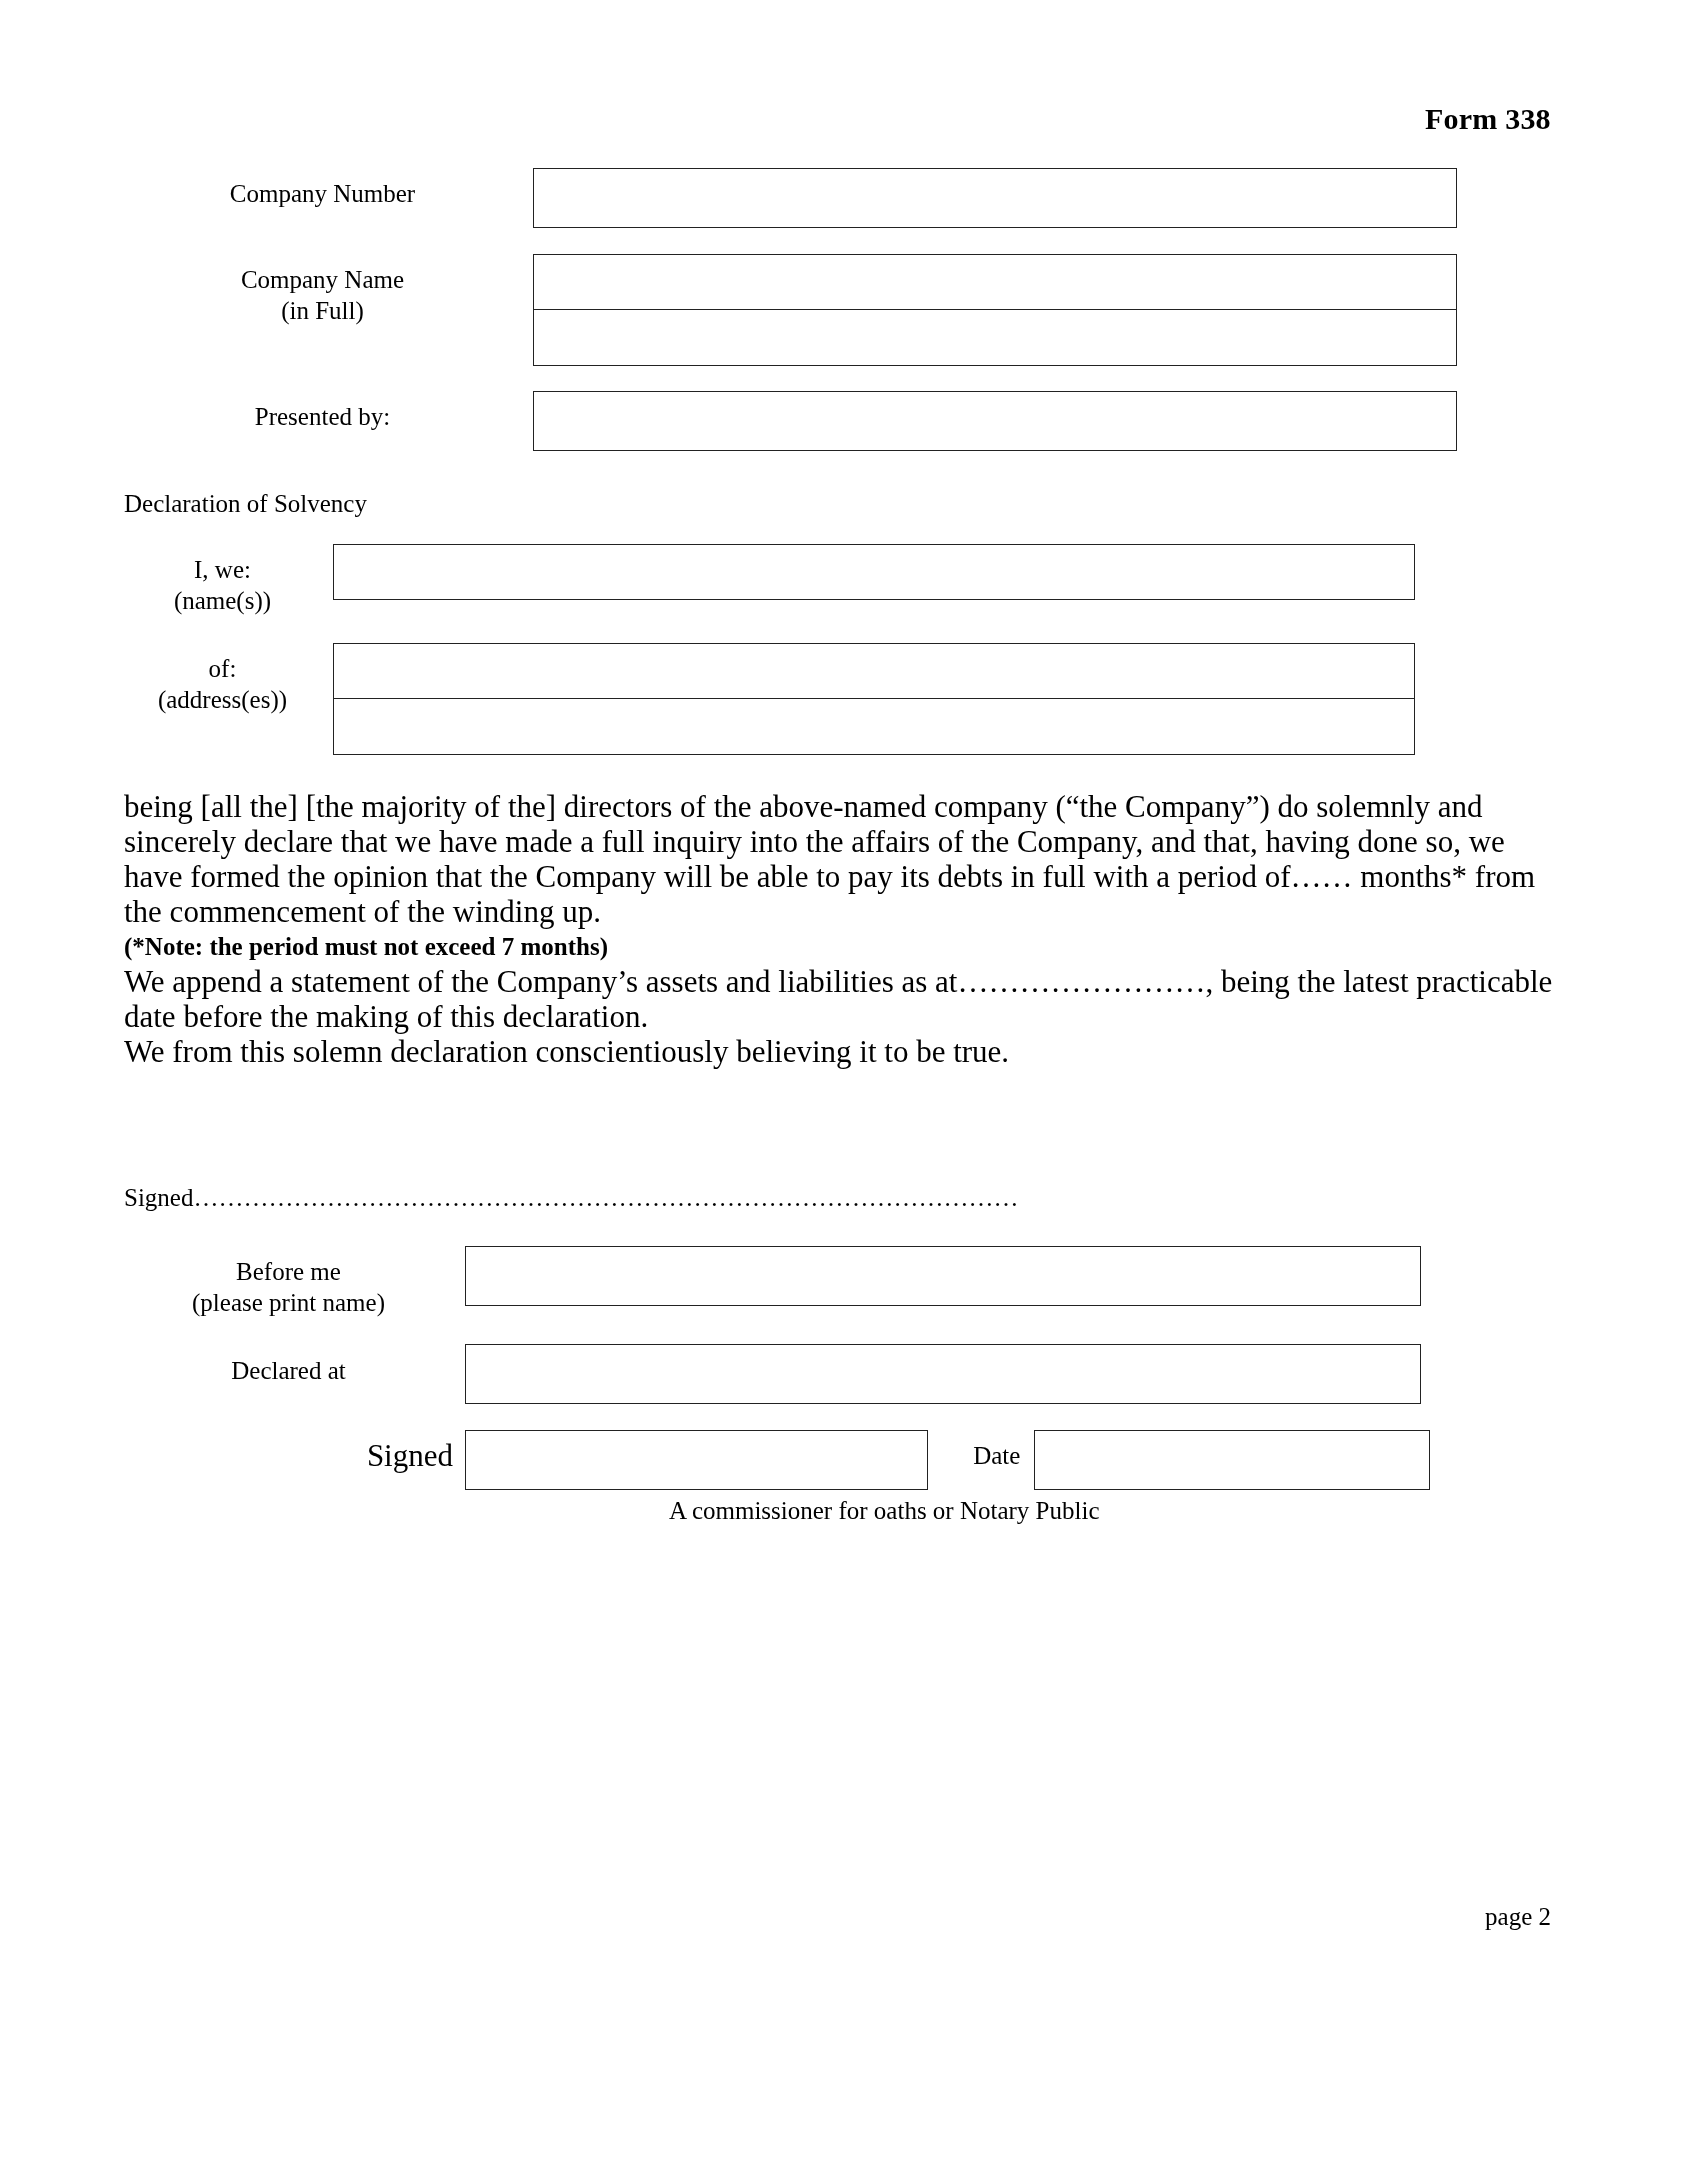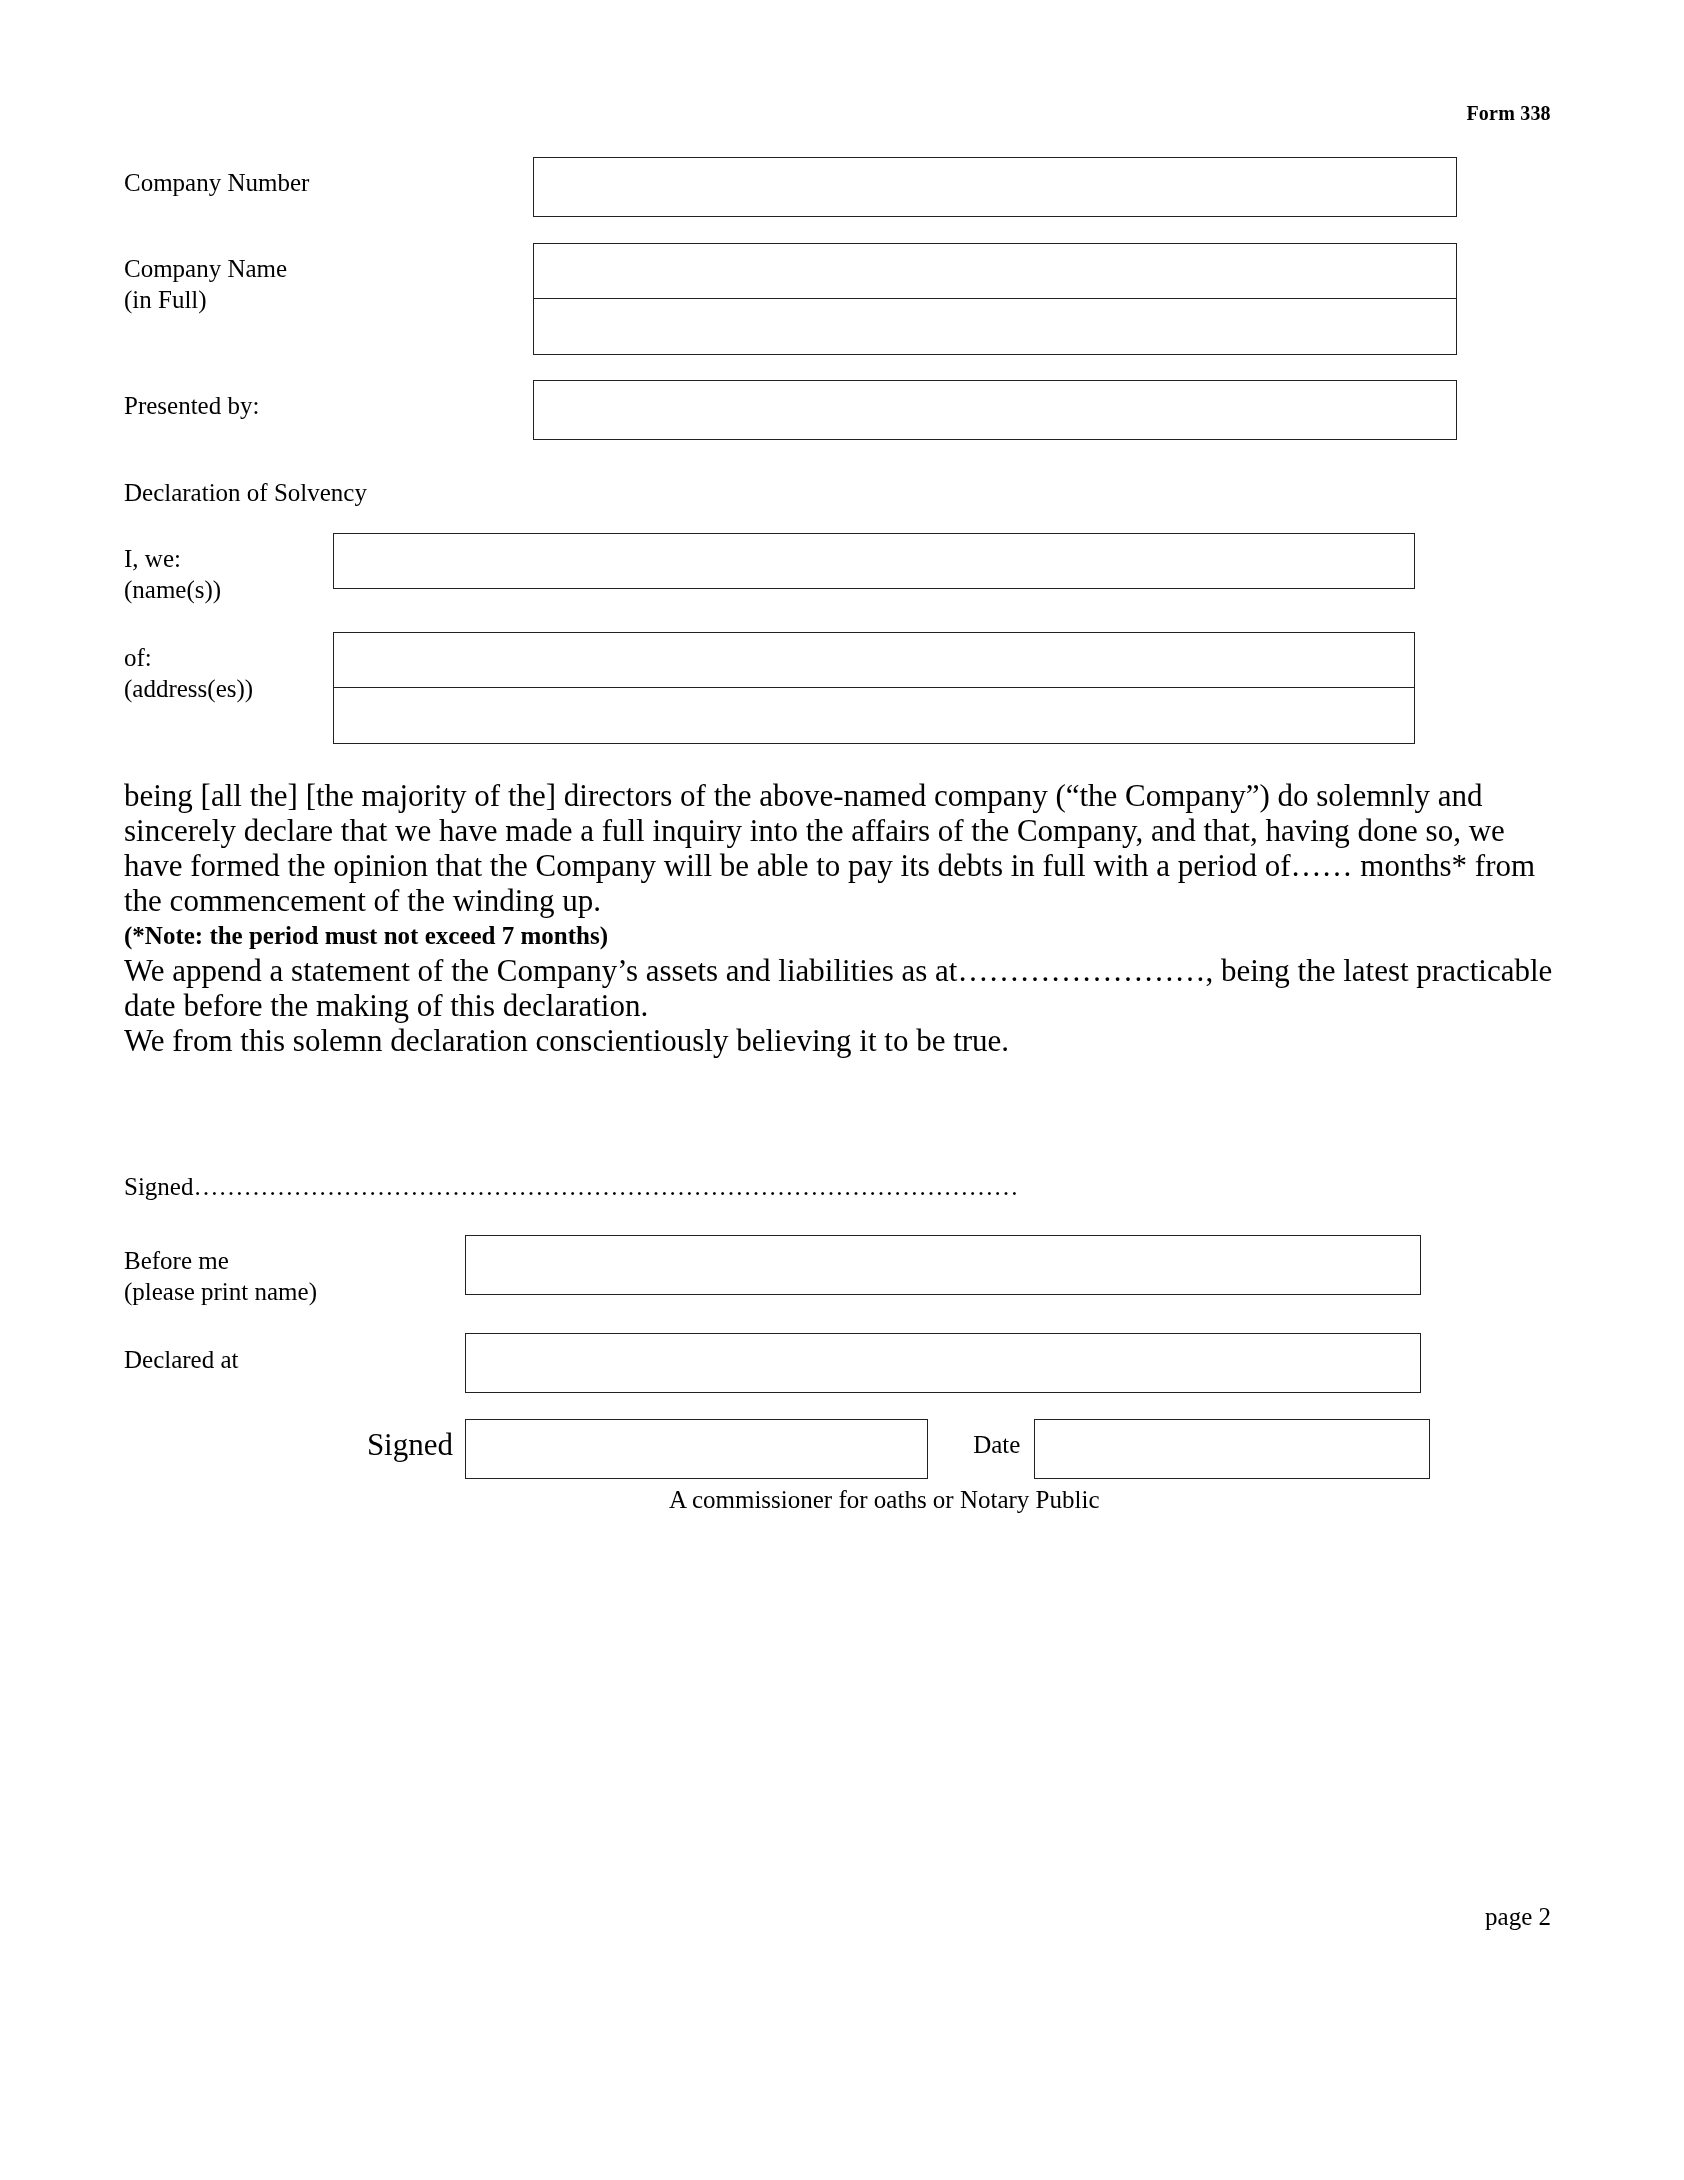--- a/index.html
+++ b/index.html
@@ -25,34 +25,34 @@
     top: 0;
     width: 1685px;
     height: 2181px;
     padding: 102px 124px 0 124px;
     box-sizing: border-box;
   }
 
   .form-id {
     text-align: right;
     font-weight: bold;
-    font-size: 20px;
+    font-size: 30px;
     margin: 0 0 32px 0;
     padding-right: 10.2px;
     letter-spacing: 0.2px;
   }
 
   
   .field-row {
     display: flex;
     align-items: flex-start;
     margin-bottom: 25.6px;
   }
   .field-label {
-    text-align: left;
+    text-align: center;
     font-size: 25px;
     line-height: 32px;
     padding-top: 10.2px;
     padding-right: 12px;
     box-sizing: border-box;
     white-space: pre-line;
   }
   .field-label.two-line {
     line-height: 31.5px;
   }

